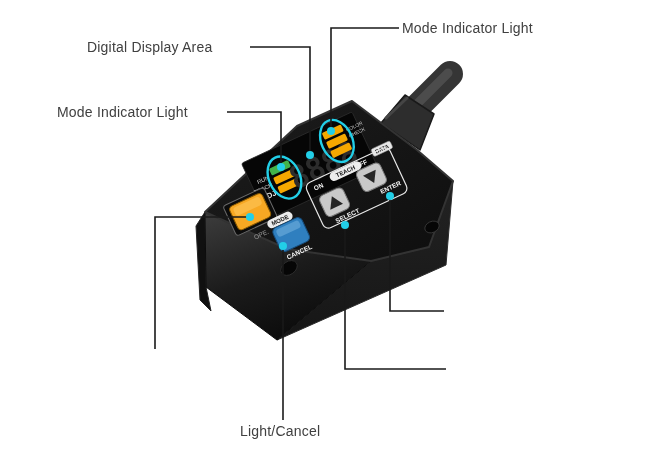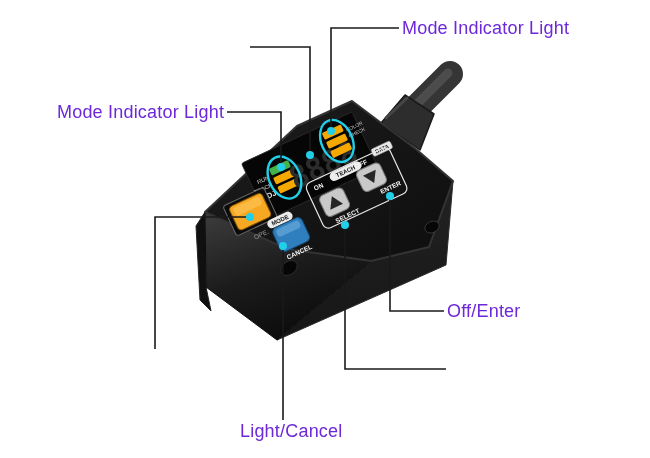--- a/index.html
+++ b/index.html
@@ -2,21 +2,21 @@
 <html><head>
 <meta charset="utf-8">
 <style>
   html,body{margin:0;padding:0;background:#ffffff;}
   #stage{
     position:relative;width:650px;height:458px;background:#ffffff;overflow:hidden;
     font-family:"Liberation Sans", sans-serif;
   }
   #devsvg{position:absolute;left:0;top:0;}
   .callout{
-    position:absolute;font-size:18px;line-height:18px;color:#6d28d9;
+    position:absolute;font-size:14px;line-height:18px;color:#404040;
     white-space:nowrap;letter-spacing:0.2px;
   }
   text{font-family:"Liberation Sans", sans-serif;}
   .seg{font-family:"DejaVu Sans Mono", monospace;font-weight:bold;}
 </style>
 </head>
 <body>
 
 <div id="stage">
 
@@ -125,17 +125,17 @@
       <circle cx="310" cy="155" r="4" fill="#22CFE8"></circle>
       <circle cx="331" cy="131" r="4" fill="#22CFE8"></circle>
       <circle cx="281" cy="167" r="4" fill="#22CFE8"></circle>
       <circle cx="250" cy="217" r="4" fill="#22CFE8"></circle>
       <circle cx="283" cy="246" r="4" fill="#22CFE8"></circle>
       <circle cx="345" cy="225" r="4" fill="#22CFE8"></circle>
       <circle cx="390" cy="196" r="4" fill="#22CFE8"></circle>
     </g>
   </svg>
 
+  <div class="callout" style="left:87px;top:38px">Digital Display Area</div>
   <div class="callout" style="left:402px;top:19px">Mode Indicator Light</div>
   <div class="callout" style="left:57px;top:103px">Mode Indicator Light</div>
   <div class="callout" style="left:240px;top:422px">Light/Cancel</div>
-  <div class="callout" style="left:447px;top:302px">Off/Enter</div>
 </div>
 
 </body></html>

